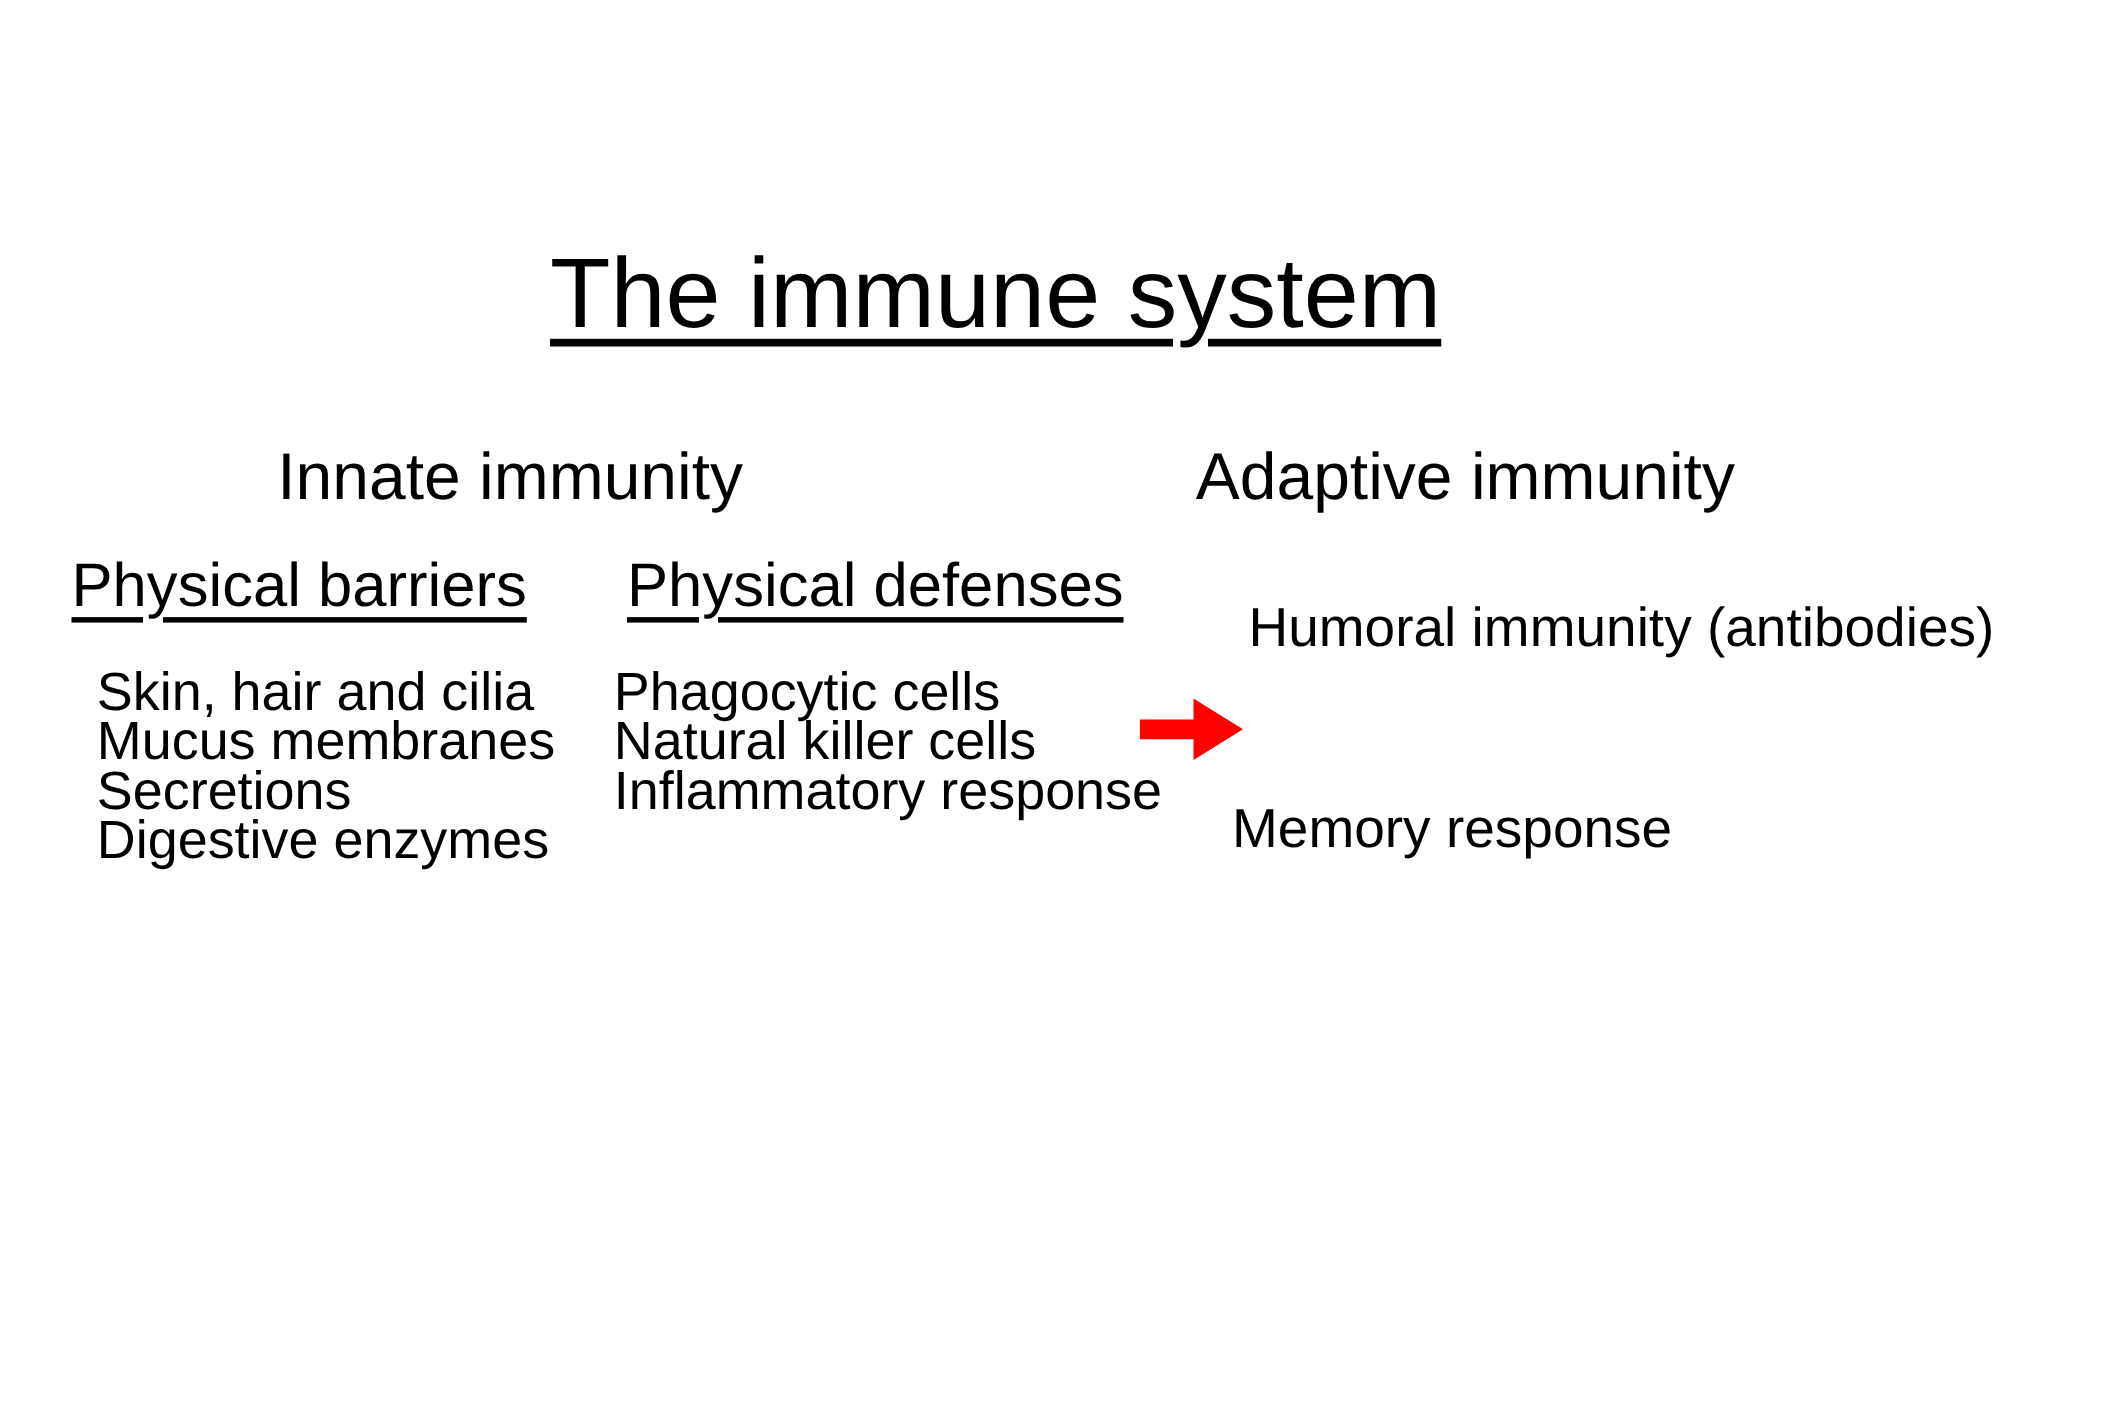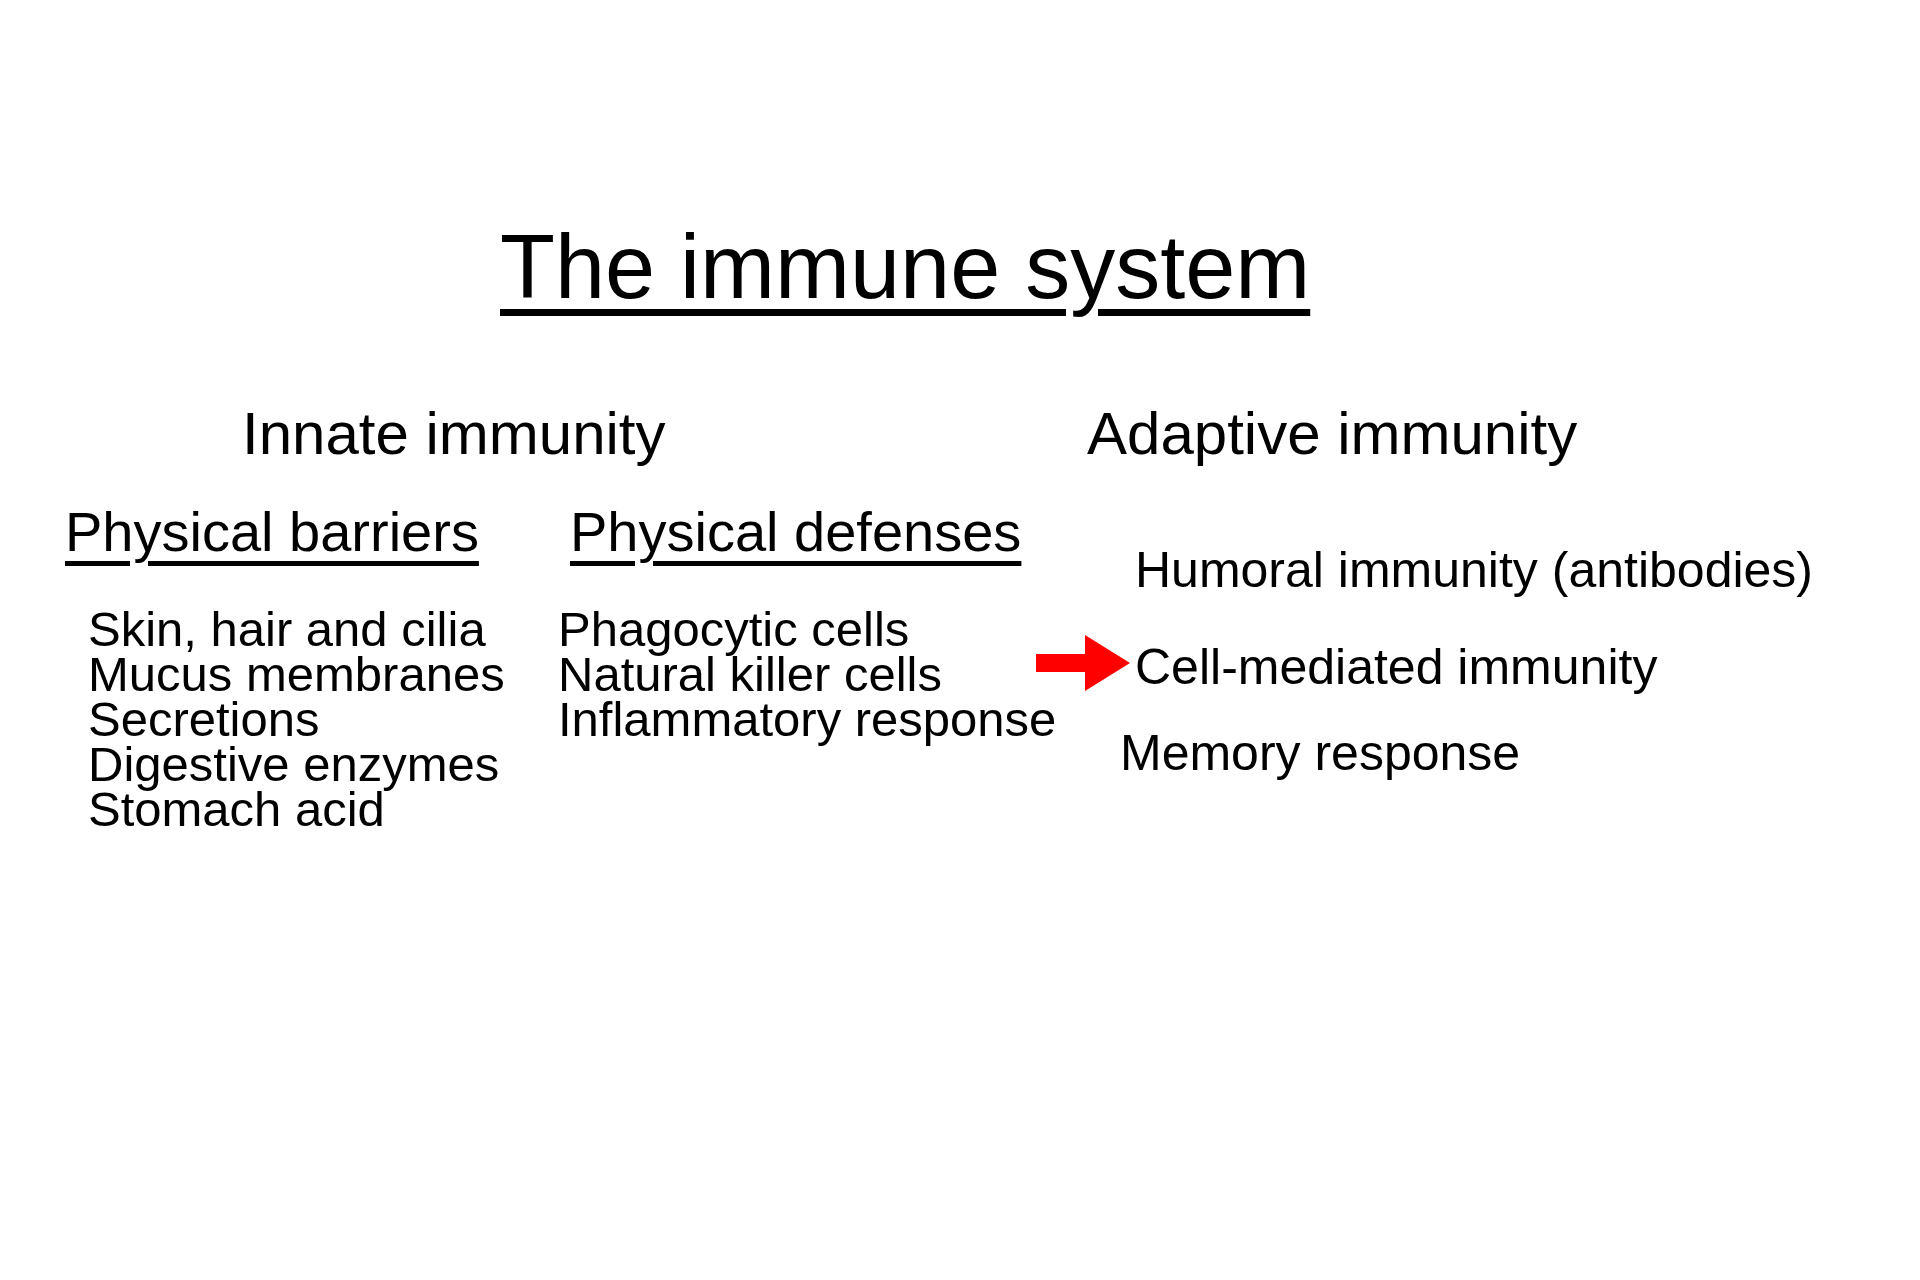--- a/index.html
+++ b/index.html
@@ -25,21 +25,21 @@
   }
   .title {
     left: 500px;
     top: 222px;
     font-size: 90px;
     text-decoration: underline;
     text-decoration-thickness: 7px;
     text-underline-offset: 11px;
   }
   .heading { font-size: 60px; }
-  .heading-innate   { left: 242px;  top: 404px; }
+  .heading-innate   { left: 252px;  top: 404px; }
   .heading-adaptive { left: 1087px; top: 404px; }
   .subheading {
     font-size: 56px;
     text-decoration: underline;
     text-decoration-thickness: 5px;
     text-underline-offset: 10px;
   }
   .subheading-physical { left: 65px;  top: 504px; }
   .subheading-internal { left: 570px; top: 504px; }
   .body-list {
@@ -76,32 +76,30 @@
 
   <div class="abs subheading subheading-physical">Physical barriers</div>
 
   <div class="abs subheading subheading-internal">Physical defenses</div>
 
   <div class="body-list list-physical">
     <div>Skin, hair and cilia</div>
     <div>Mucus membranes</div>
     <div>Secretions</div>
     <div>Digestive enzymes</div>
-    <div>Stomach acid</div>
   </div>
 
   <div class="body-list list-internal">
     <div>Phagocytic cells</div>
     <div>Natural killer cells</div>
     <div>Inflammatory response</div>
   </div>
 
   <div class="abs adaptive-item adaptive-item-0">Humoral immunity (antibodies)</div>
 
-  <div class="abs adaptive-item adaptive-item-1">Cell-mediated immunity</div>
 
   <div class="abs adaptive-item adaptive-item-2">Memory response</div>
 
   <svg class="arrow-icon" viewBox="0 0 94 58" aria-hidden="true">
     <polygon points="0,20 49,20 49,1 94,29 49,57 49,38 0,38" fill="#ff0000"></polygon>
   </svg>
 
 </div>
 
 </body></html>

